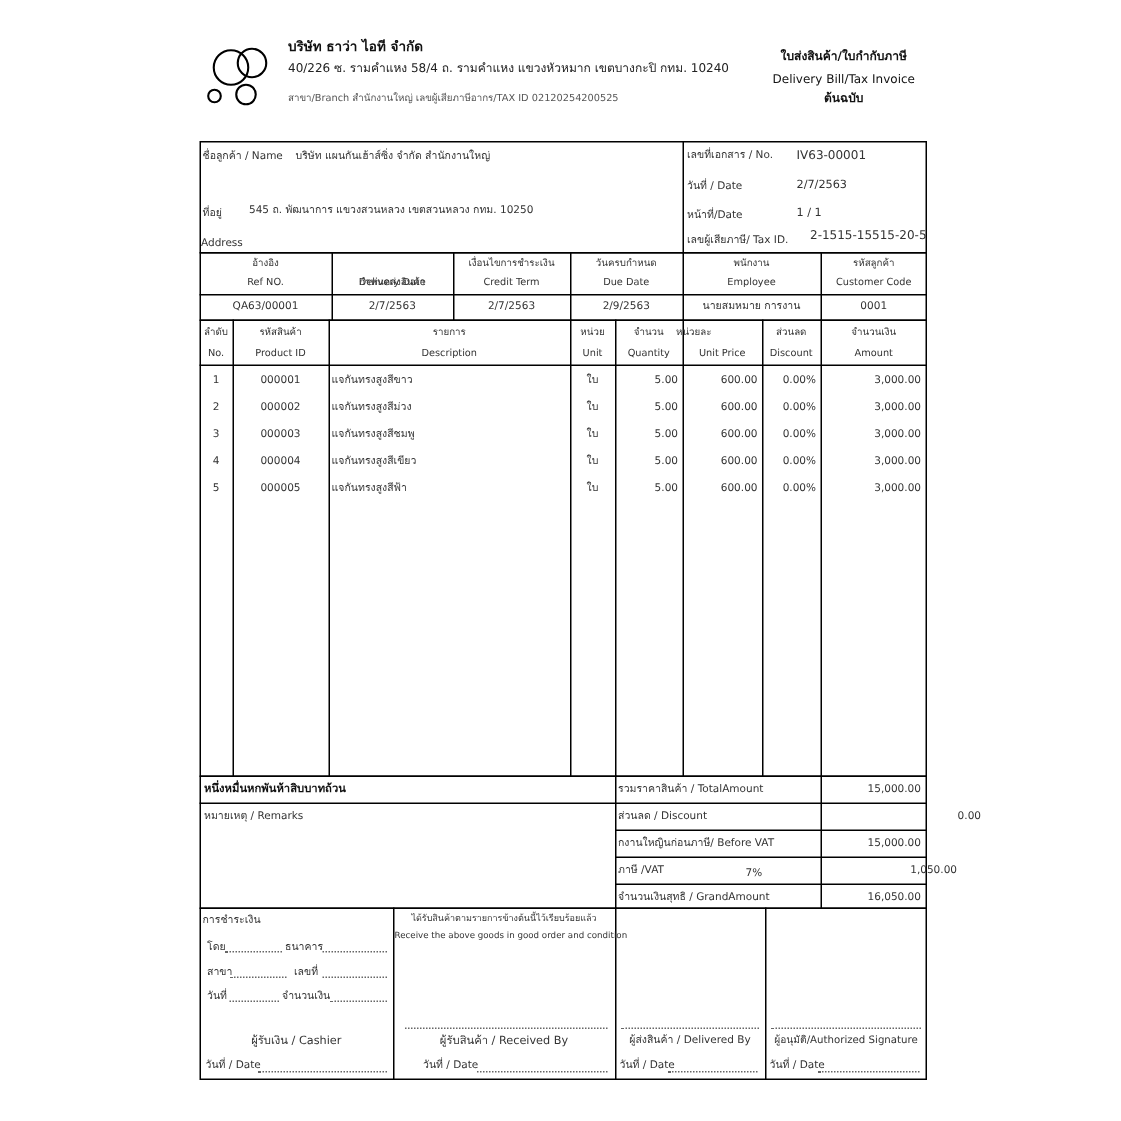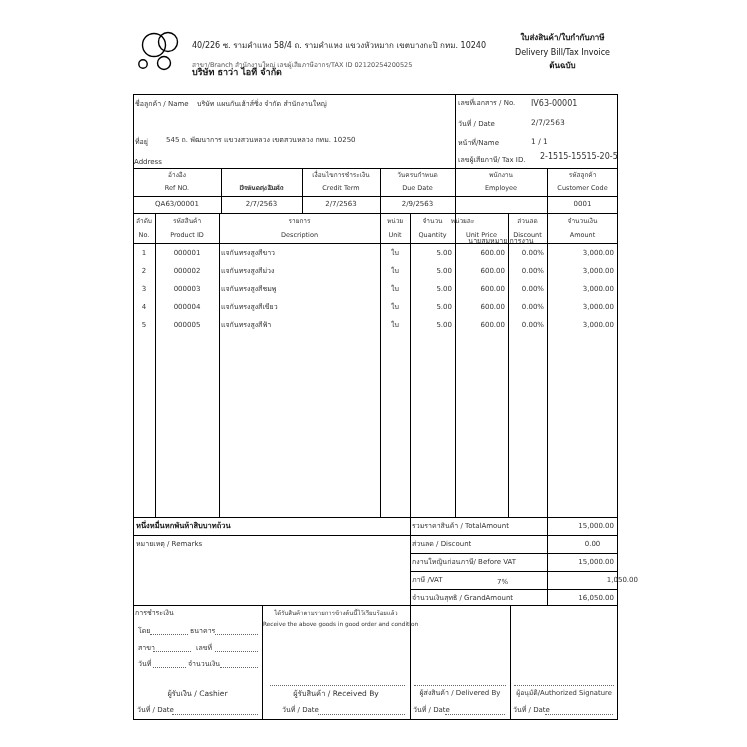--- a/index.html
+++ b/index.html
@@ -17,42 +17,42 @@
 </head>
 <body>
 
 <svg class="abs" style="left:135px;top:25px;" width="50" height="50">
   <circle cx="19" cy="20" r="11.5" fill="none" stroke="#000" stroke-width="1.4"></circle>
   <circle cx="33" cy="17" r="9.5" fill="none" stroke="#000" stroke-width="1.4"></circle>
   <circle cx="8" cy="39" r="4.2" fill="none" stroke="#000" stroke-width="1.4"></circle>
   <circle cx="29" cy="38" r="6.5" fill="none" stroke="#000" stroke-width="1.4"></circle>
 </svg>
 
-<div class="t" style="left:192px;top:28px;font-size:9px;font-weight:bold;color:#111;margin-top:40px;">บริษัท ธาว่า ไอที จำกัด</div>
+<div class="t" style="left:192px;top:28px;font-size:9px;font-weight:bold;color:#111;">บริษัท ธาว่า ไอที จำกัด</div>
 <div class="t" style="left:192px;top:42px;font-size:8px;color:#222;">40/226 ซ. รามคำแหง 58/4 ถ. รามคำแหง แขวงหัวหมาก เขตบางกะปิ กทม. 10240</div>
 <div class="t" style="left:192px;top:62px;font-size:6.5px;color:#555;">สาขา/Branch  สำนักงานใหญ่   เลขผู้เสียภาษีอากร/TAX ID  02120254200525</div>
 
 <div class="t c" style="left:500px;top:34px;width:125px;font-size:8px;font-weight:bold;color:#111;">ใบส่งสินค้า/ใบกำกับภาษี</div>
 <div class="t c" style="left:500px;top:49px;width:125px;font-size:8px;font-weight:normal;color:#111;">Delivery Bill/Tax Invoice</div>
 <div class="t c" style="left:500px;top:62px;width:125px;font-size:8px;font-weight:bold;color:#111;">ต้นฉบับ</div>
 
 <div class="abs b" style="left:133px;top:94px;width:485px;height:75px;"></div>
 <div class="vl" style="left:455px;top:94px;height:75px;"></div>
 
 <div class="t" style="left:135px;top:101px;">ชื่อลูกค้า / Name</div>
 <div class="t" style="left:197px;top:101px;">บริษัท แผนกันเฮ้าส์ซิ่ง จำกัด   สำนักงานใหญ่</div>
 <div class="t" style="left:135px;top:139px;">ที่อยู่</div>
 <div class="t" style="left:166px;top:137px;">545 ถ. พัฒนาการ แขวงสวนหลวง เขตสวนหลวง กทม. 10250</div>
 <div class="t" style="left:134px;top:159px;">Address</div>
 
 <div class="t" style="left:458px;top:100px;">เลขที่เอกสาร / No.</div>
 <div class="t" style="left:531px;top:100px;font-size:8px;">IV63-00001</div>
 <div class="t" style="left:458px;top:121px;">วันที่ / Date</div>
 <div class="t" style="left:531px;top:119px;font-size:7.5px;">2/7/2563</div>
-<div class="t" style="left:458px;top:140px;">หน้าที่/Name</div>
+<div class="t" style="left:458px;top:140px;">หน้าที่/Date</div>
 <div class="t" style="left:531px;top:138px;font-size:7.5px;">1 / 1</div>
 <div class="t" style="left:458px;top:157px;">เลขผู้เสียภาษี/ Tax ID.</div>
 <div class="t" style="left:540px;top:153px;font-size:8px;">2-1515-15515-20-5</div>
 
 <div class="abs b" style="left:133px;top:168px;width:485px;height:46px;"></div>
 <div class="hl" style="left:133px;top:196px;width:485px;"></div>
 <div class="vl" style="left:221px;top:168px;height:46px;"></div>
 <div class="vl" style="left:302px;top:168px;height:46px;"></div>
 <div class="vl" style="left:380px;top:168px;height:46px;"></div>
 <div class="vl" style="left:455px;top:168px;height:46px;"></div>
@@ -68,21 +68,21 @@
 <div class="hdrcell" style="left:380px;top:185px;width:75px;">Due Date</div>
 <div class="hdrcell" style="left:455px;top:172px;width:92px;">พนักงาน</div>
 <div class="hdrcell" style="left:455px;top:185px;width:92px;">Employee</div>
 <div class="hdrcell" style="left:547px;top:172px;width:71px;">รหัสลูกค้า</div>
 <div class="hdrcell" style="left:547px;top:185px;width:71px;">Customer Code</div>
 
 <div class="hdrcell" style="left:133px;top:201px;width:88px;font-size:7px;">QA63/00001</div>
 <div class="hdrcell" style="left:221px;top:201px;width:81px;font-size:7px;">2/7/2563</div>
 <div class="hdrcell" style="left:302px;top:201px;width:78px;font-size:7px;">2/7/2563</div>
 <div class="hdrcell" style="left:380px;top:201px;width:75px;font-size:7px;">2/9/2563</div>
-<div class="hdrcell" style="left:455px;top:201px;width:92px;font-size:7px;margin-top:37px;">นายสมหมาย การงาน</div>
+<div class="hdrcell" style="left:455px;top:201px;width:92px;font-size:7px;">นายสมหมาย การงาน</div>
 <div class="hdrcell" style="left:547px;top:201px;width:71px;font-size:7px;">0001</div>
 
 <div class="abs b" style="left:133px;top:213px;width:485px;height:305px;"></div>
 <div class="hl" style="left:133px;top:243px;width:485px;"></div>
 <div class="vl" style="left:155px;top:213px;height:305px;"></div>
 <div class="vl" style="left:219px;top:213px;height:305px;"></div>
 <div class="vl" style="left:380px;top:213px;height:305px;"></div>
 <div class="vl" style="left:410px;top:213px;height:305px;"></div>
 <div class="vl" style="left:455px;top:213px;height:305px;"></div>
 <div class="vl" style="left:508px;top:213px;height:305px;"></div>
@@ -165,21 +165,21 @@
 <div class="hl" style="left:133px;top:535px;width:277px;"></div>
 
 <div class="t" style="left:136px;top:522px;font-size:7.5px;font-weight:bold;color:#111;">หนึ่งหมื่นหกพันห้าสิบบาทถ้วน</div>
 <div class="t" style="left:136px;top:541px;">หมายเหตุ / Remarks</div>
 
 <div id="summary-rows">
     <div class="t" style="left: 412px; top: 523px;">รวมราคาสินค้า / TotalAmount</div>
     <div class="t" style="left: 549px; width: 65px; text-align: right; top: 523px;">15,000.00</div>
     <div class="hl" style="left: 410px; top: 535px; width: 208px;"></div>
     <div class="t" style="left: 412px; top: 541px;">ส่วนลด / Discount</div>
-    <div class="t" style="left: 549px; width: 87px; text-align: center; top: 541px;">0.00</div>
+    <div class="t" style="left: 549px; width: 77px; text-align: right; top: 541px; padding-left: 28px;">0.00</div>
     <div class="hl" style="left: 410px; top: 553px; width: 208px;"></div>
     <div class="t" style="left: 412px; top: 559px;">กงานใหญินก่อนภาษี/ Before VAT</div>
     <div class="t" style="left: 549px; width: 65px; text-align: right; top: 559px;">15,000.00</div>
     <div class="hl" style="left: 410px; top: 571px; width: 208px;"></div>
     <div class="t" style="left: 412px; top: 577px;">ภาษี /VAT</div>
     <div class="t" style="left: 497px; top: 579px;">7%</div>
     <div class="t" style="left: 549px; width: 65px; text-align: right; top: 577px; padding-left: 24px;">1,050.00</div>
     <div class="hl" style="left: 410px; top: 589px; width: 208px;"></div>
     <div class="t" style="left: 412px; top: 595px;">จำนวนเงินสุทธิ / GrandAmount</div>
     <div class="t" style="left: 549px; width: 65px; text-align: right; top: 595px;">16,050.00</div>

